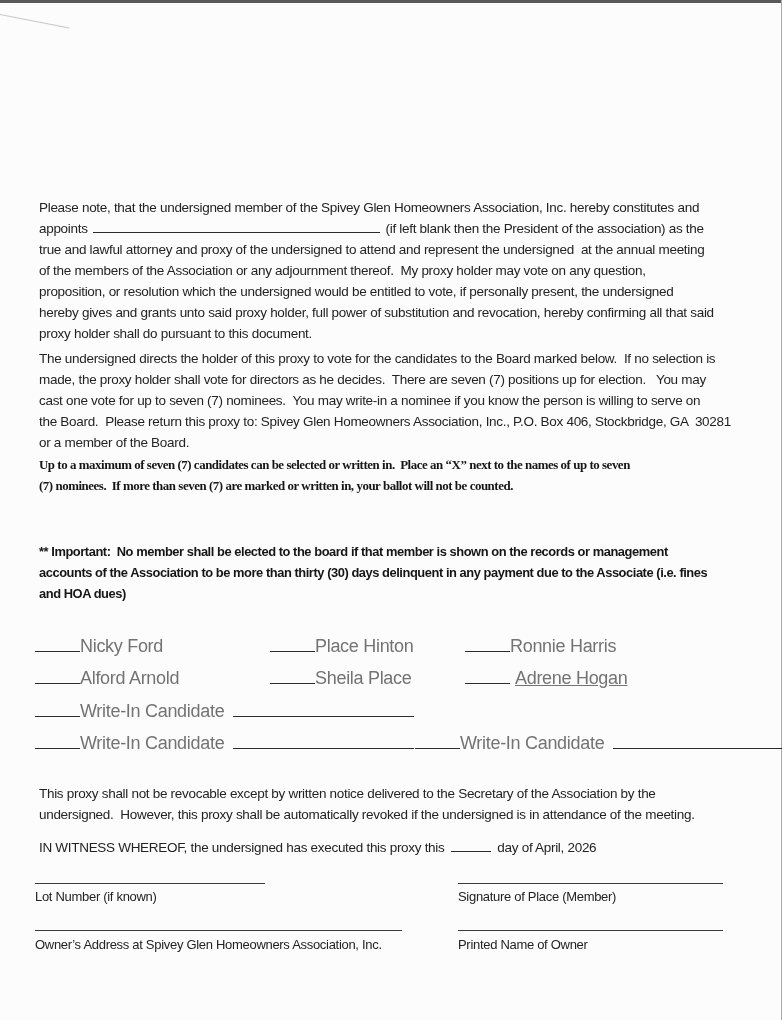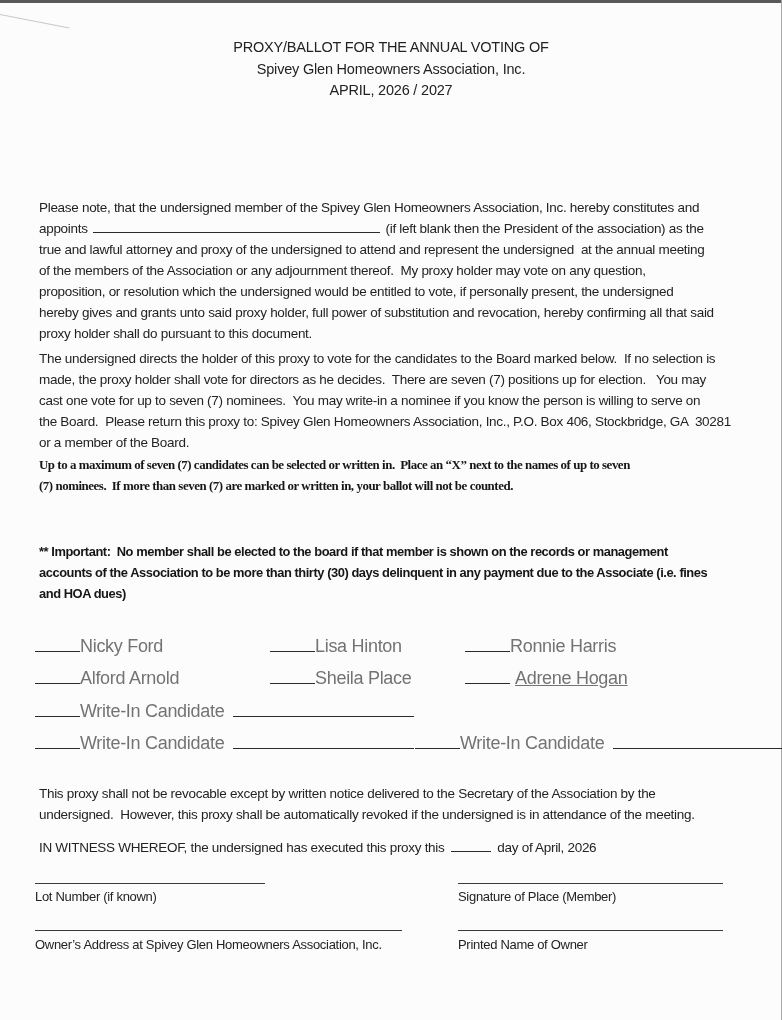--- a/index.html
+++ b/index.html
@@ -47,25 +47,20 @@
 </style>
 </head>
 <body>
 
 <div class="page">
 
   <div class="scan-top-edge"></div>
   <div class="scan-right-edge"></div>
   <div class="scan-scratch"></div>
 
-  <header class="title">
-    <div>PROXY/BALLOT FOR THE ANNUAL VOTING OF</div>
-    <div>Spivey Glen Homeowners Association, Inc.</div>
-    <div>APRIL, 2026 / 2027</div>
-  </header>
 
   <p class="para pos-p1"><span>Please note, that the undersigned member of the Spivey Glen Homeowners Association, Inc. hereby constitutes and
 appoints </span><span class="blank blank-appoint"></span><span> (if left blank then the President of the association) as the
 true and lawful attorney and proxy of the undersigned to attend and represent the undersigned  at the annual meeting
 of the members of the Association or any adjournment thereof.  My proxy holder may vote on any question,
 proposition, or resolution which the undersigned would be entitled to vote, if personally present, the undersigned
 hereby gives and grants unto said proxy holder, full power of substitution and revocation, hereby confirming all that said
 proxy holder shall do pursuant to this document.</span></p>
 
   <p class="para pos-p2">The undersigned directs the holder of this proxy to vote for the candidates to the Board marked below.  If no selection is
@@ -77,21 +72,21 @@
   <p class="para bold pos-p3">Up to a maximum of seven (7) candidates can be selected or written in.  Place an “X” next to the names of up to seven
 (7) nominees.  If more than seven (7) are marked or written in, your ballot will not be counted.</p>
 
   <p class="para bold pos-p4">** Important:  No member shall be elected to the board if that member is shown on the records or management
 accounts of the Association to be more than thirty (30) days delinquent in any payment due to the Associate (i.e. fines
 and HOA dues)</p>
 
 
   <div class="candidates">
     <div class="cand" style="left:0;top:0"><span class="blank vote-blank"></span><span>Nicky Ford</span></div>
-    <div class="cand" style="left:235px;top:0"><span class="blank vote-blank"></span><span>Lisa Hinton</span></div>
+    <div class="cand" style="left:235px;top:0"><span class="blank vote-blank"></span><span>Place Hinton</span></div>
     <div class="cand" style="left:430px;top:0"><span class="blank vote-blank"></span><span>Ronnie Harris</span></div>
 
     <div class="cand" style="left:0;top:32px"><span class="blank vote-blank"></span><span>Alford Arnold</span></div>
     <div class="cand" style="left:235px;top:32px"><span class="blank vote-blank"></span><span>Sheila Place</span></div>
     <div class="cand" style="left:430px;top:32px"><span class="blank vote-blank"></span><span class="gap">Adrene Hogan</span></div>
 
     <div class="cand" style="left:0;top:65px"><span class="blank vote-blank"></span><span>Write-In Candidate</span><span class="blank writein-line"></span></div>
 
     <div class="cand" style="left:0;top:97px"><span class="blank vote-blank"></span><span>Write-In Candidate</span><span class="blank writein-line"></span></div>
     <div class="cand" style="left:380px;top:97px"><span class="blank vote-blank"></span><span>Write-In Candidate</span><span class="blank writein-line"></span></div>

